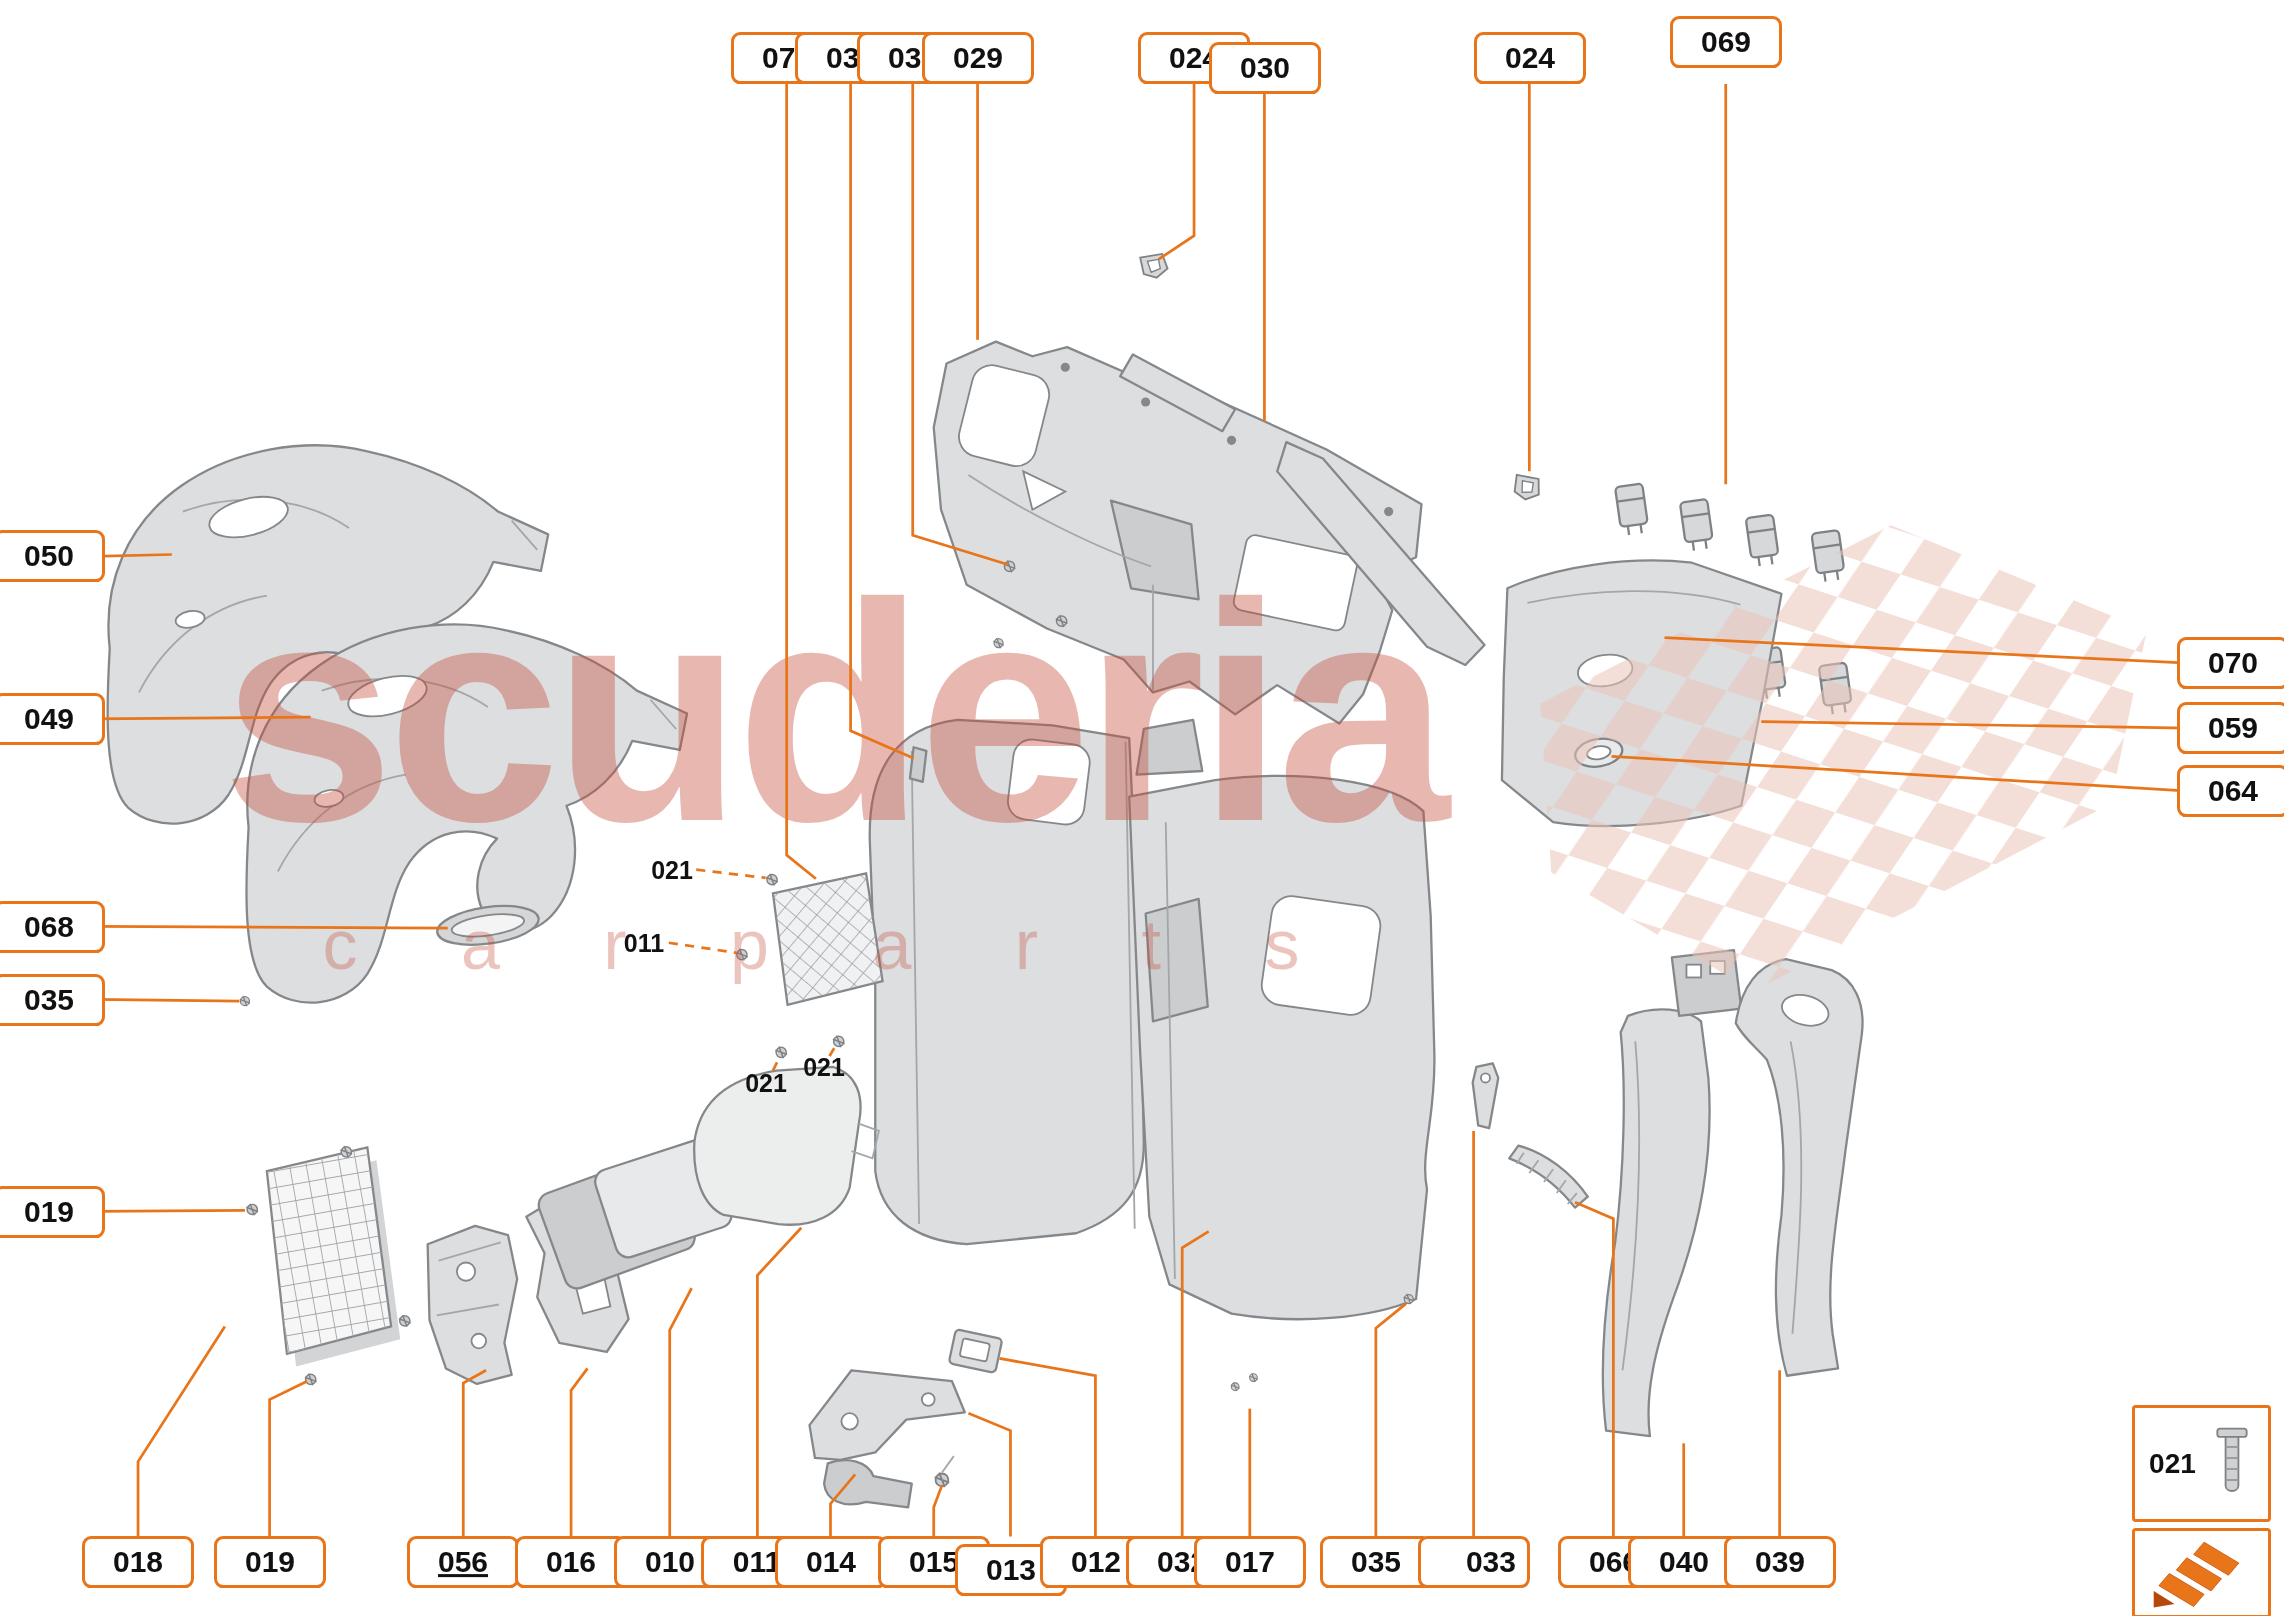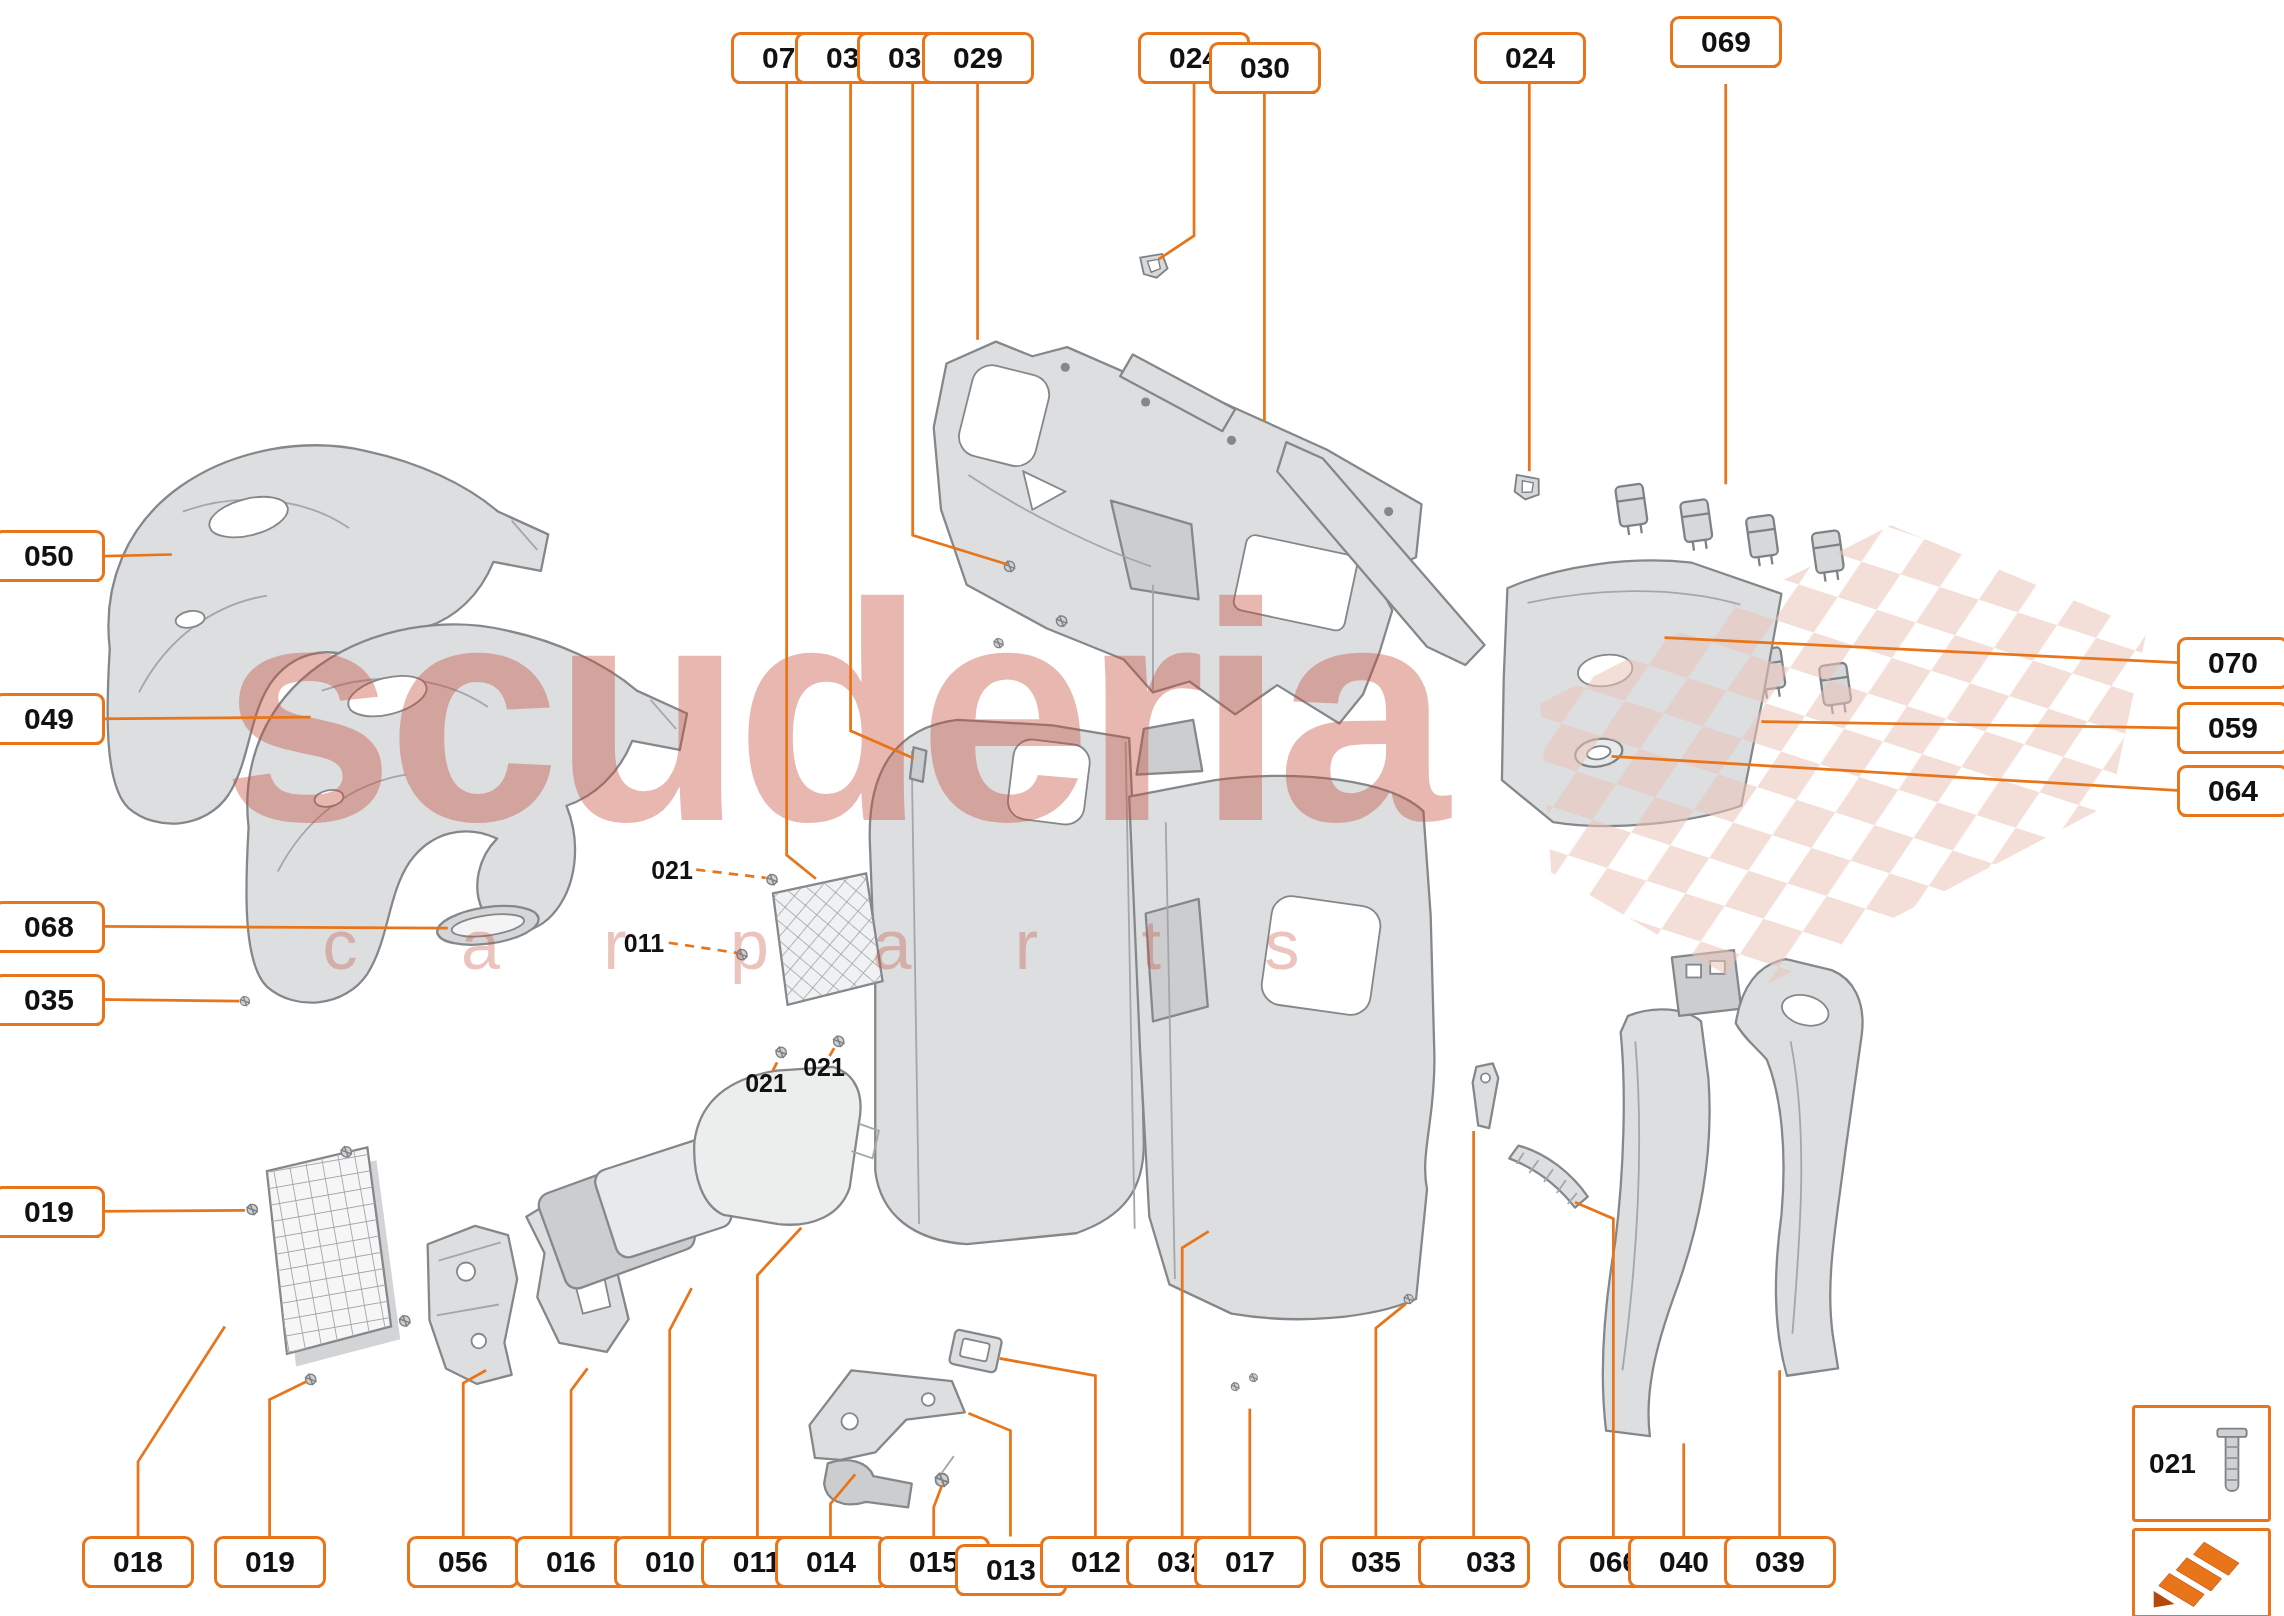--- a/index.html
+++ b/index.html
@@ -309,21 +309,21 @@
       <div class="callout" style="left: 2233px; top: 663px;">070</div>
       <div class="callout" style="left: 2233px; top: 728px;">059</div>
       <div class="callout" style="left: 2233px; top: 791px;">064</div>
       <div class="callout" style="left: 49px; top: 556px;">050</div>
       <div class="callout" style="left: 49px; top: 719px;">049</div>
       <div class="callout" style="left: 49px; top: 927px;">068</div>
       <div class="callout" style="left: 49px; top: 1000px;">035</div>
       <div class="callout" style="left: 49px; top: 1212px;">019</div>
       <div class="callout" style="left: 138px; top: 1562px;">018</div>
       <div class="callout" style="left: 270px; top: 1562px;">019</div>
-      <div class="callout" style="left: 463px; top: 1562px;">056</div>
+      <div class="callout" style="left: 463px; top: 1562px; text-decoration: underline;">056</div>
       <div class="callout" style="left: 571px; top: 1562px;">016</div>
       <div class="callout" style="left: 670px; top: 1562px;">010</div>
       <div class="callout" style="left: 757px; top: 1562px;">011</div>
       <div class="callout" style="left: 831px; top: 1562px;">014</div>
       <div class="callout" style="left: 934px; top: 1562px;">015</div>
       <div class="callout" style="left: 1011px; top: 1562px; margin-top: 8px;">013</div>
       <div class="callout" style="left: 1096px; top: 1562px;">012</div>
       <div class="callout" style="left: 1182px; top: 1562px;">032</div>
       <div class="callout" style="left: 1250px; top: 1562px;">017</div>
       <div class="callout" style="left: 1376px; top: 1562px;">035</div>

